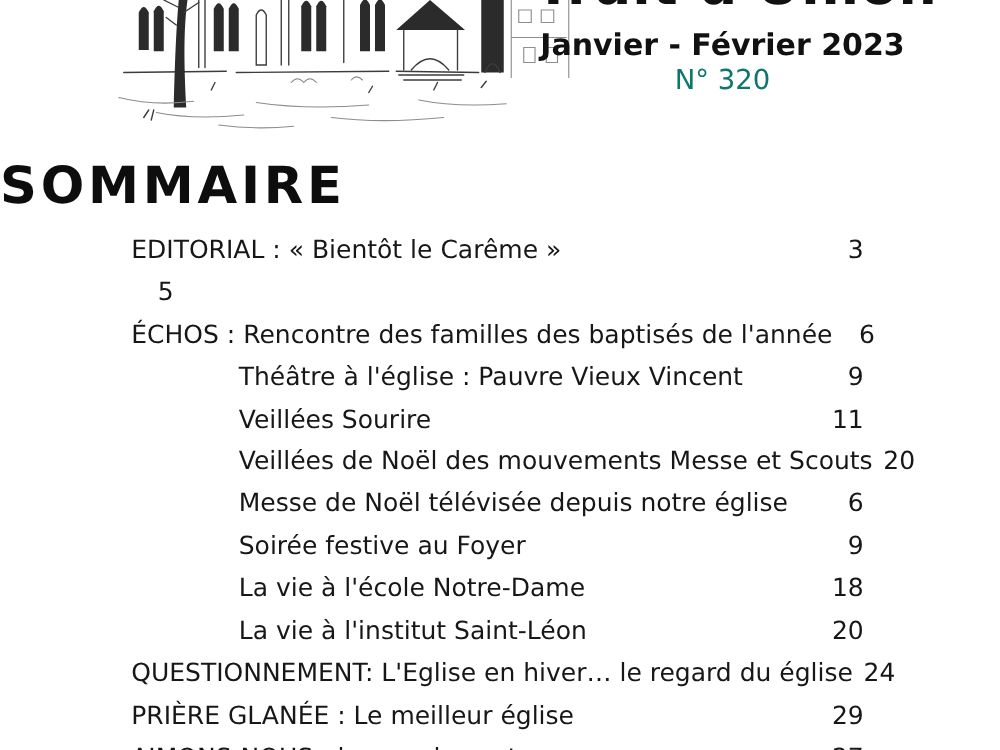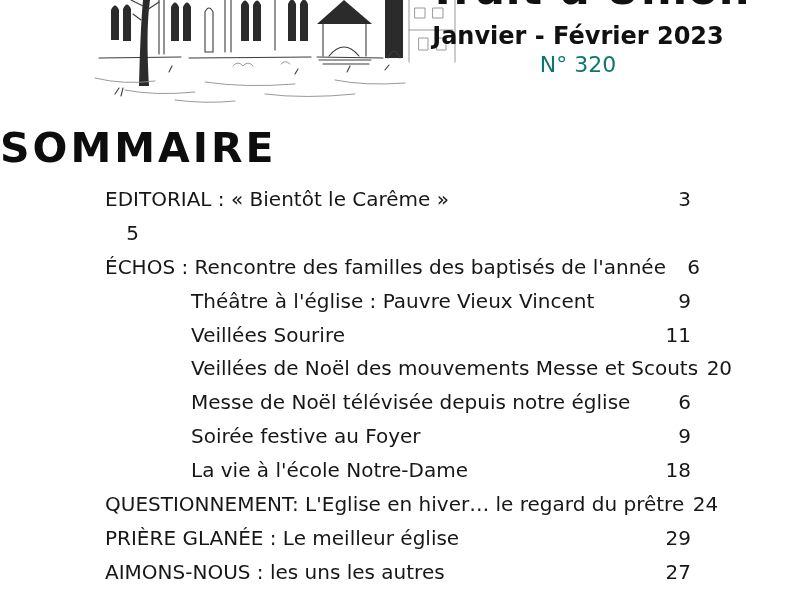--- a/index.html
+++ b/index.html
@@ -171,22 +171,26 @@
     <span class="page">6</span>
   </div>
     <div class="toc-row indent">
     <span class="label">Soirée festive au Foyer</span>
     <span class="page">9</span>
   </div>
     <div class="toc-row indent">
     <span class="label">La vie à l'école Notre-Dame</span>
     <span class="page">18</span>
   </div>
+    <div class="toc-row indent">
+    <span class="label">La vie à l'institut Saint-Léon</span>
+    <span class="page">20</span>
+  </div>
     <div class="toc-row">
-    <span class="label">QUESTIONNEMENT: L'Eglise en hiver… le regard du prêtre</span>
+    <span class="label">QUESTIONNEMENT: L'Eglise en hiver… le regard du église</span>
     <span class="page">24</span>
   </div>
     <div class="toc-row">
     <span class="label">PRIÈRE GLANÉE : Le meilleur église</span>
     <span class="page">29</span>
   </div>
     <div class="toc-row">
     <span class="label">AIMONS-NOUS : les uns les autres</span>
     <span class="page">27</span>
   </div>

